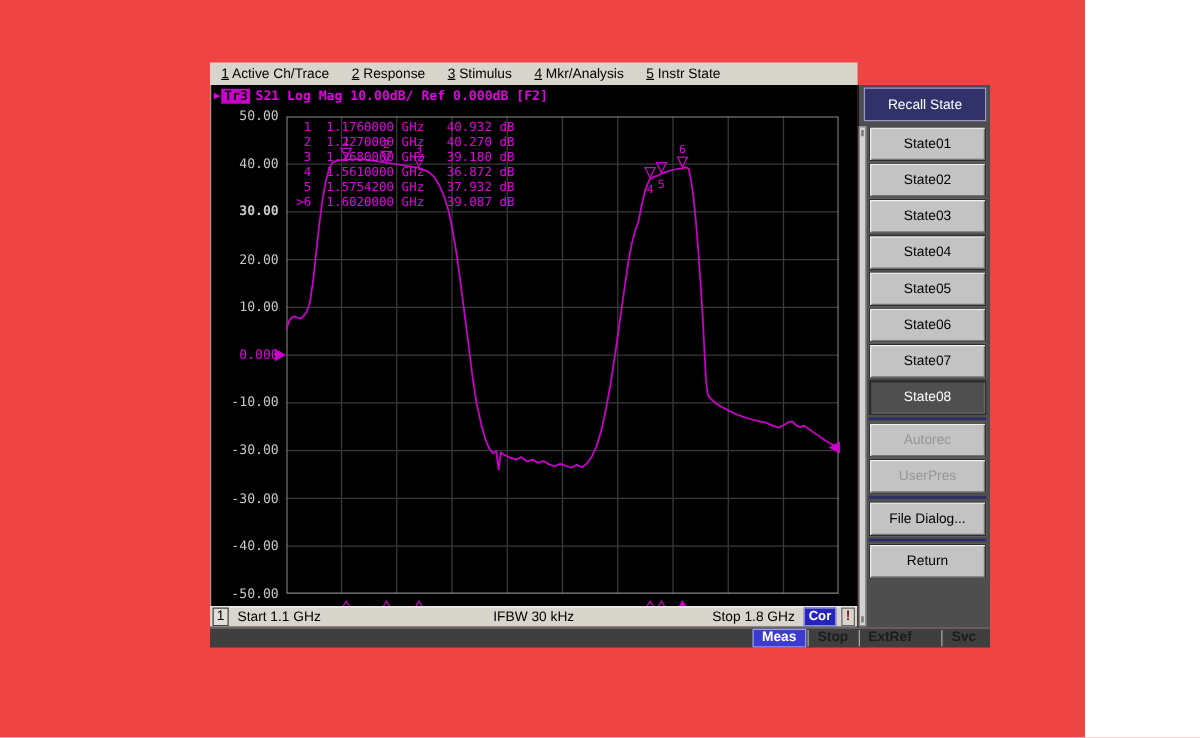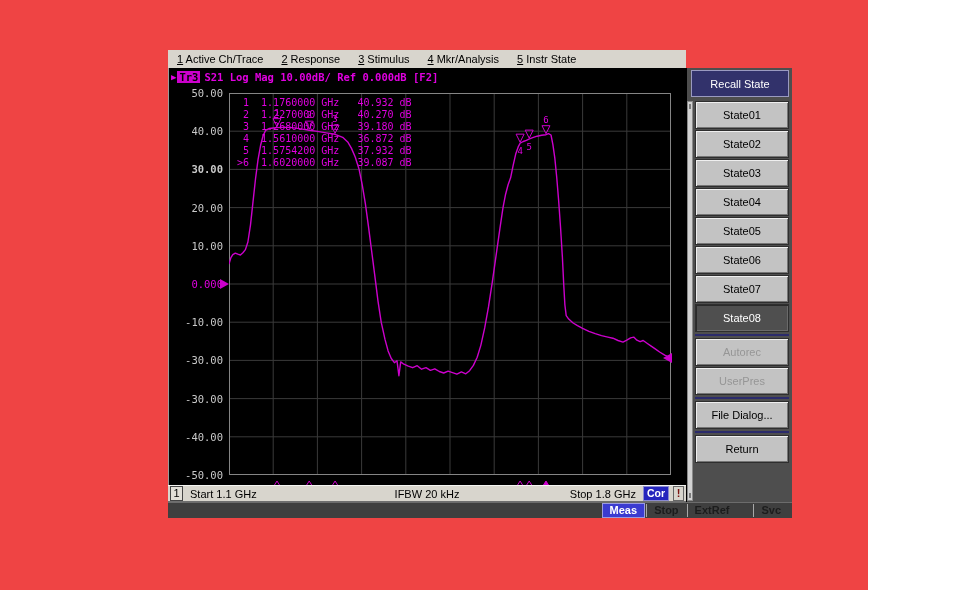--- a/index.html
+++ b/index.html
@@ -139,21 +139,21 @@
         </svg>
     </div>
     <div class="ref-arrow"></div>
     <div class="end-arrow"></div>
     <div class="marker-table"><div> 1  1.1760000 GHz   40.932 dB</div><div> 2  1.2270000 GHz   40.270 dB</div><div> 3  1.2680000 GHz   39.180 dB</div><div> 4  1.5610000 GHz   36.872 dB</div><div> 5  1.5754200 GHz   37.932 dB</div><div>&gt;6  1.6020000 GHz   39.087 dB</div></div>
   </div>
 
   <div class="chbar">
     <span class="ch-num">1</span>
     <span class="ch-start">Start 1.1 GHz</span>
-    <span class="ch-ifbw">IFBW 20 kHz</span>
+    <span class="ch-ifbw">IFBW 30 kHz</span>
     <span class="ch-right">
       <span>Stop 1.8 GHz</span>
       <span class="cor-badge">Cor</span>
       <span class="warn-badge">!</span>
     </span>
   </div>
 
   <div class="softpanel">
     <div class="sk-title">Recall State</div>
     <div class="sk-scroll"></div>

